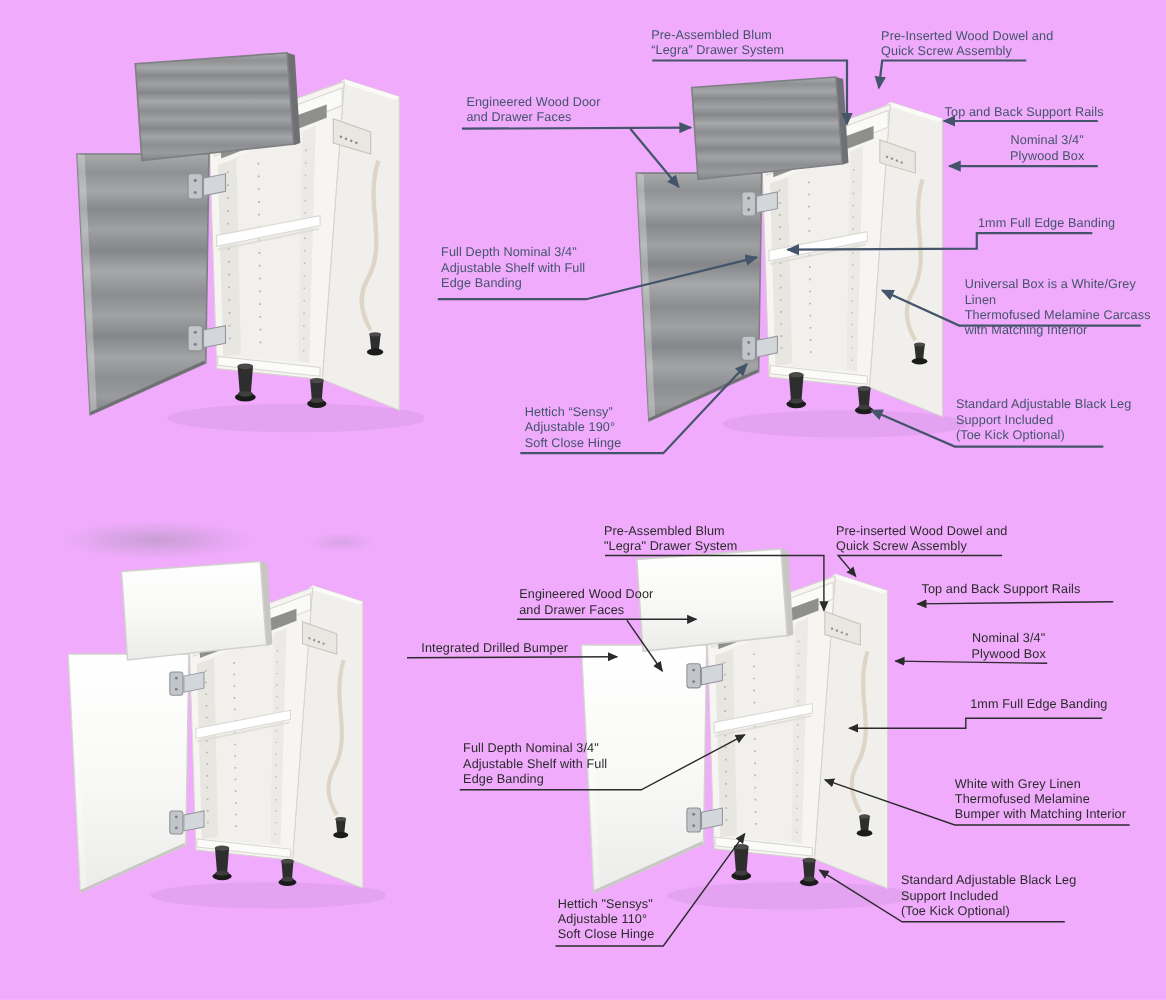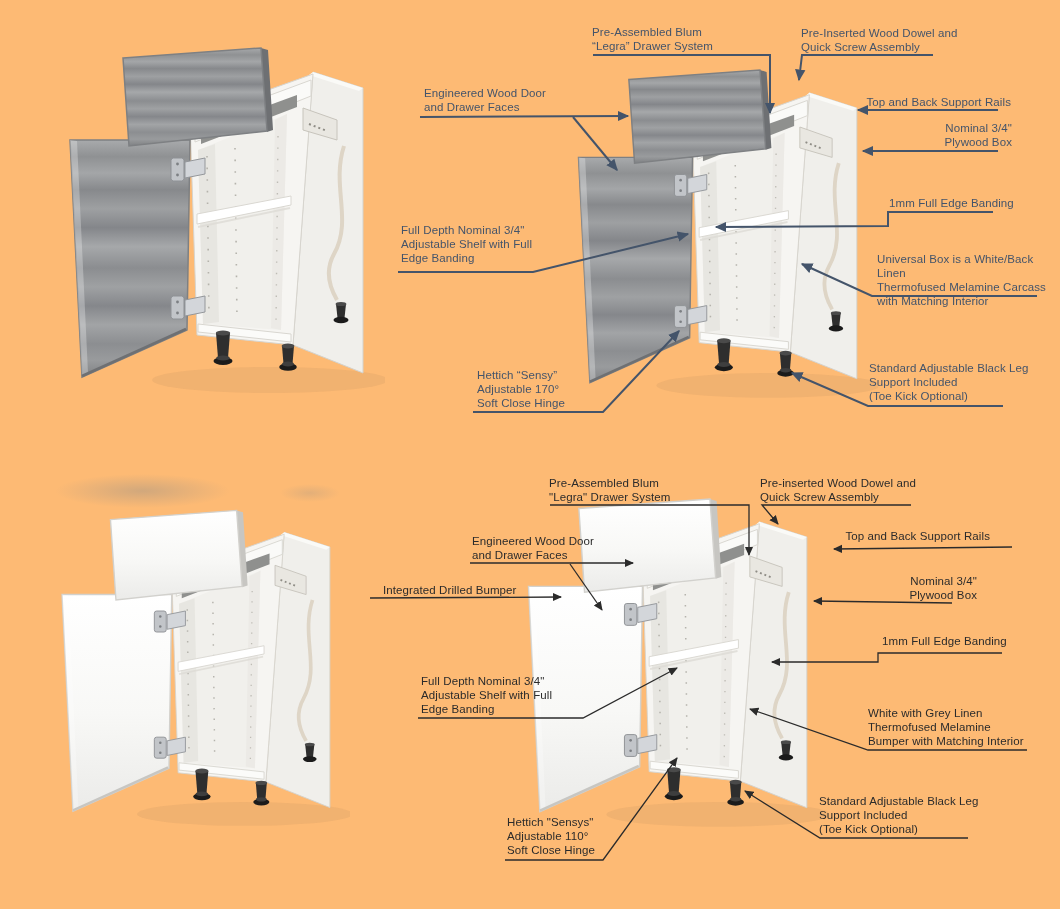--- a/index.html
+++ b/index.html
@@ -1,27 +1,27 @@
 <!DOCTYPE html>
 <html><head>
 <meta charset="utf-8">
 <style>
   html,body{margin:0;padding:0;background:#ffffff;}
-  .stage{position:relative;width:1060px;height:909px;background:#fdba74;overflow:hidden;
+  .stage{position:relative;width:1060px;height:909px;background:#f0abfc;overflow:hidden;
          font-family:"Liberation Sans", sans-serif;}
   .panel{position:absolute;}
   .cab{position:absolute;}
   .cab-grey{--face:url(#gradGrey);--edge:#7e8083;--thick:#6e7073;}
   .cab-white{--face:url(#gradWhite);--edge:#d2d1cd;--thick:#c7c6c2;}
   .overlay{position:absolute;left:0;top:0;}
   .callout{position:absolute;font-size:11.5px;line-height:1.22;white-space:pre-line;
            letter-spacing:.1px;}
   .co-top{color:#44546A;}
   .co-bottom{color:#2b2b2b;}
-  .ta-c{text-align:right;}
+  .ta-c{text-align:center;}
   .blob{position:absolute;border-radius:50%;
         background:radial-gradient(closest-side, rgba(128,134,139,.35), rgba(128,134,139,0));}
 </style>
 </head>
 <body>
 
 <svg style="position:absolute;width:0;height:0" aria-hidden="true" xmlns="http://www.w3.org/2000/svg" xmlns:xlink="http://www.w3.org/1999/xlink">
   <defs>
     <linearGradient id="gradGrey" x1="0" y1="0" x2="0" y2="1">
       <stop offset="0" stop-color="#a8aaac"></stop>
@@ -152,25 +152,25 @@
 Quick Screw Assembly</div>
     <div class="callout co-top" style="left:29px;top:86px;">Engineered Wood Door
 and Drawer Faces</div>
     <div class="callout co-top ta-c" style="left:456px;top:95px;width:160px;">Top and Back Support Rails</div>
     <div class="callout co-top ta-c" style="left:497px;top:121px;width:120px;">Nominal 3/4"
 Plywood Box</div>
     <div class="callout co-top" style="left:494px;top:196px;">1mm Full Edge Banding</div>
     <div class="callout co-top" style="left:6px;top:223px;">Full Depth Nominal 3/4"
 Adjustable Shelf with Full
 Edge Banding</div>
-    <div class="callout co-top" style="left:482px;top:252px;">Universal Box is a White/Back Linen
+    <div class="callout co-top" style="left:482px;top:252px;">Universal Box is a White/Grey Linen
 Thermofused Melamine Carcass
 with Matching Interior</div>
     <div class="callout co-top" style="left:82px;top:368px;">Hettich “Sensy”
-Adjustable 170°
+Adjustable 190°
 Soft Close Hinge</div>
     <div class="callout co-top" style="left:474px;top:361px;">Standard Adjustable Black Leg
 Support Included
 (Toe Kick Optional)</div>
   </section>
 
   <section class="panel" style="left:0;top:460px;width:370px;height:449px;">
     <div class="blob" style="left:55px;top:14px;width:175px;height:34px;"></div>
     <div class="blob" style="left:280px;top:24px;width:60px;height:18px;opacity:.6;"></div>
     <svg class="cab cab-white" style="left:30px;top:32px;" width="320" height="366" viewBox="0 0 350 400">

